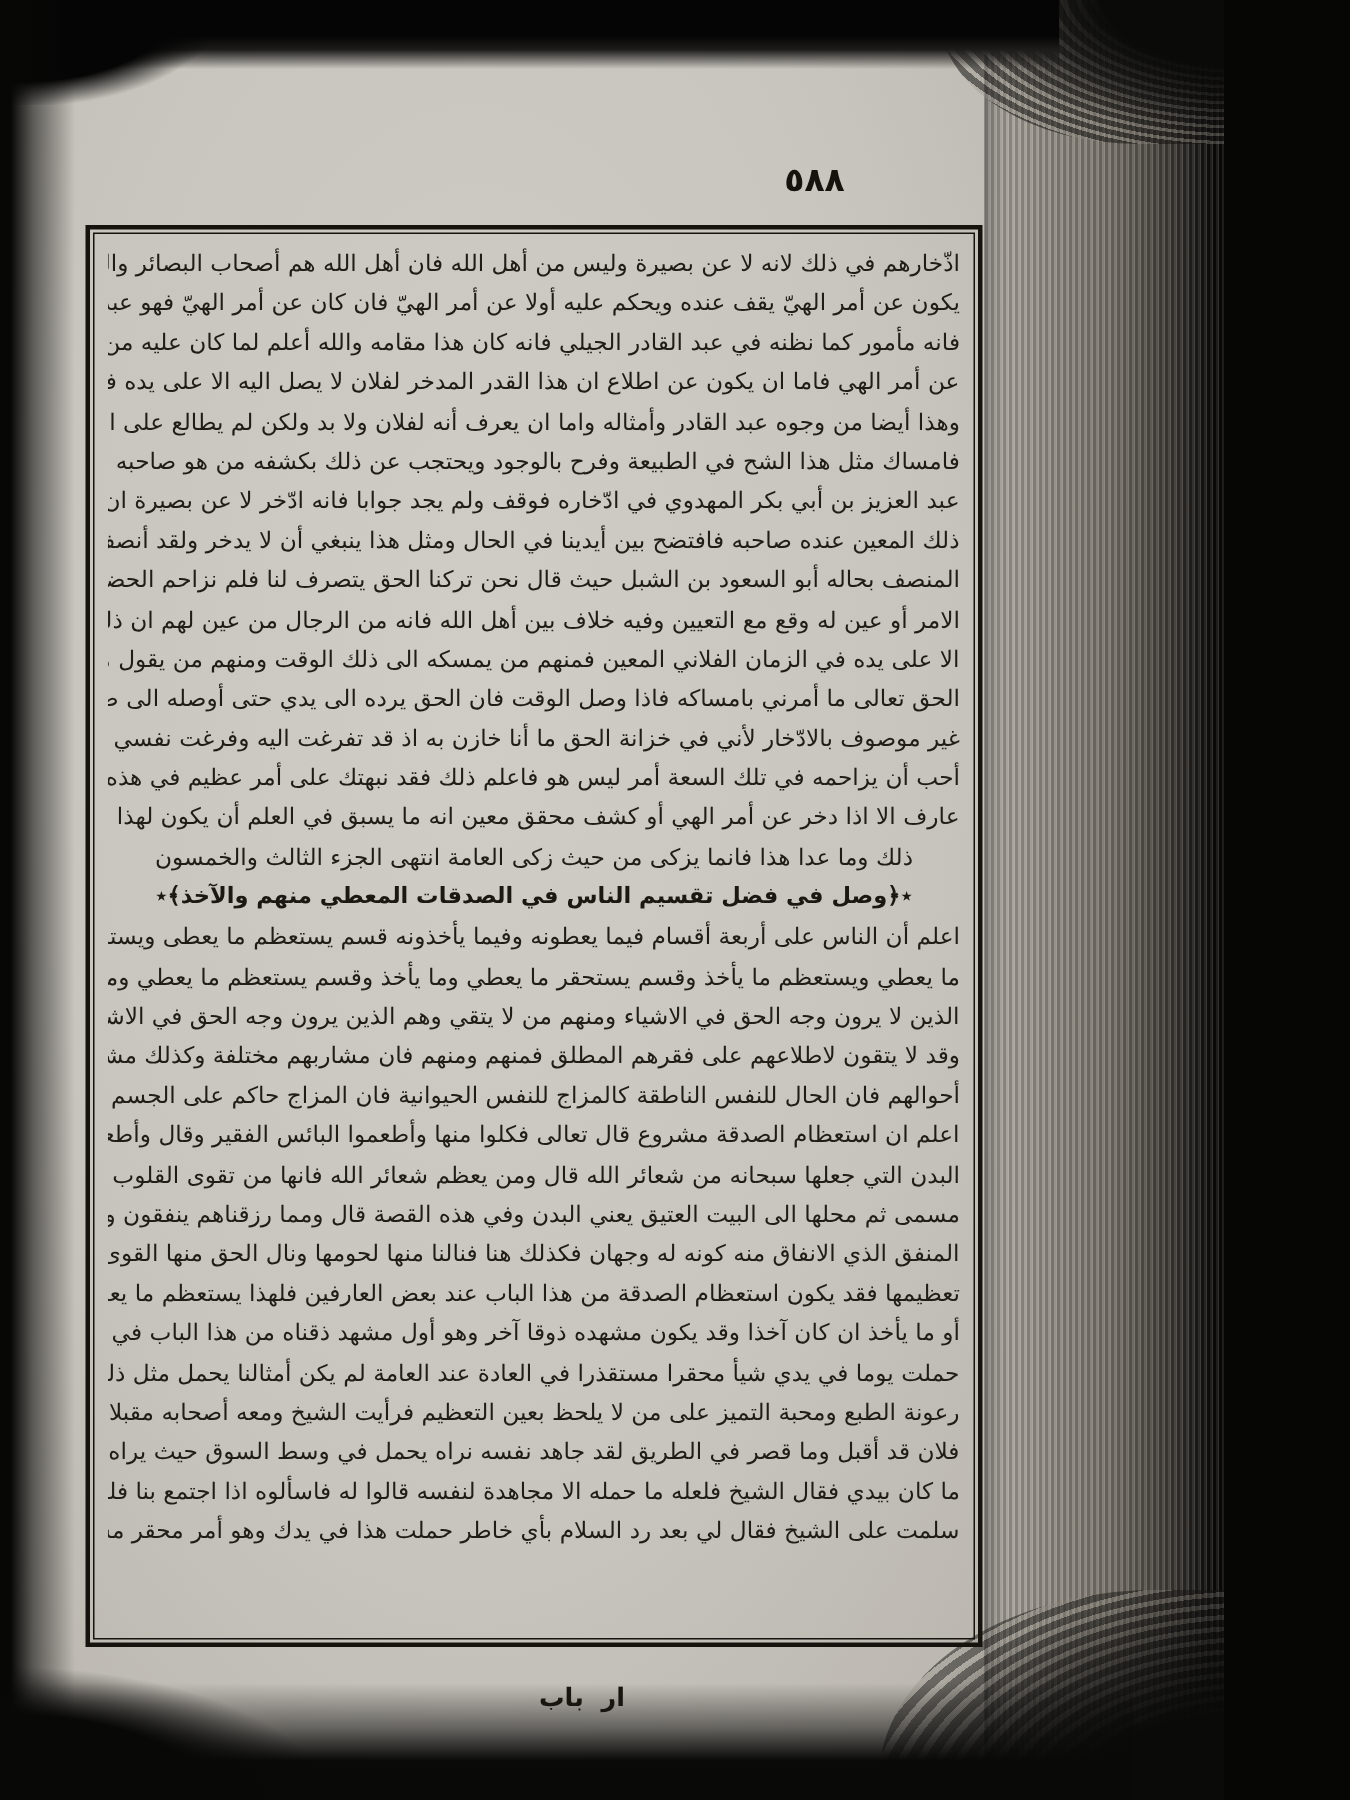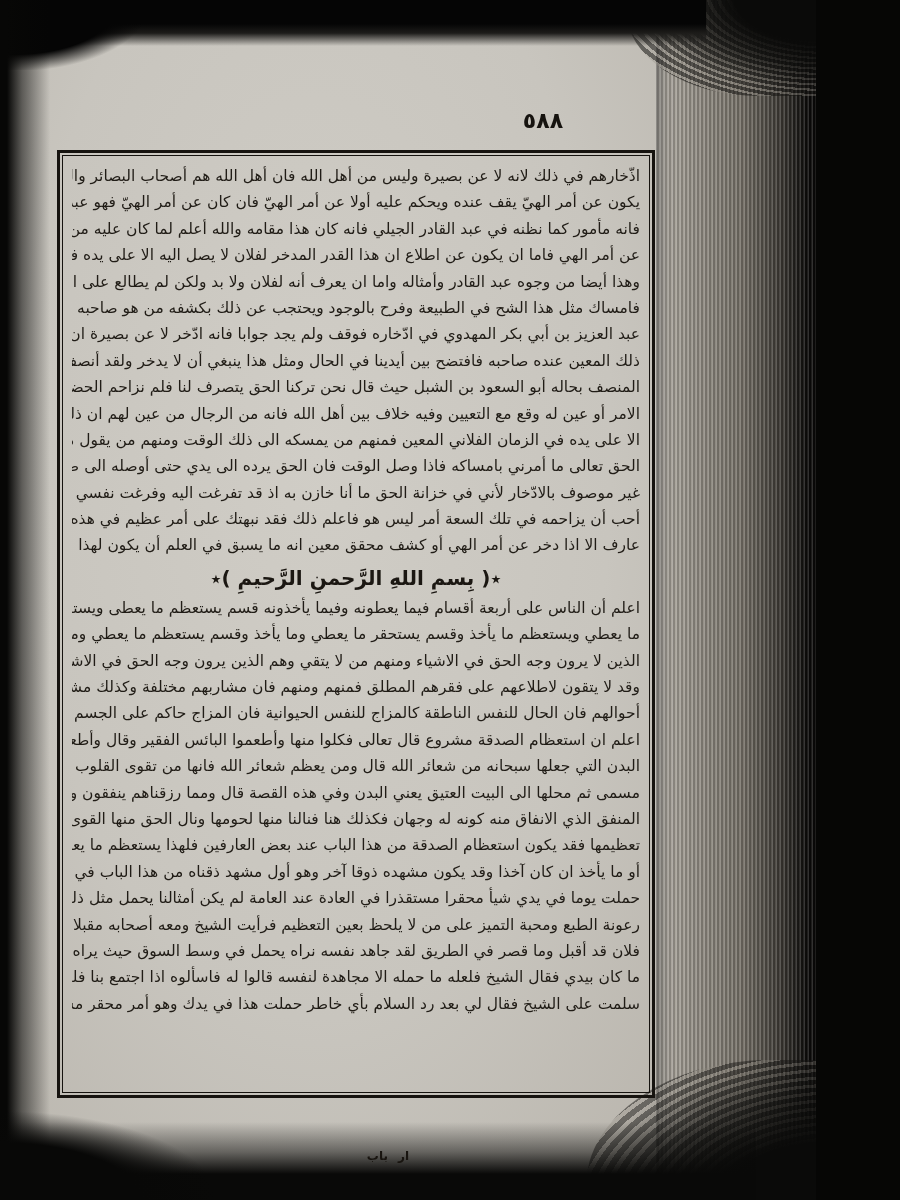--- a/index.html
+++ b/index.html
@@ -97,23 +97,23 @@
     font-size:20px;font-weight:bold;line-height:34px;height:34px;
     color:#1b1712;letter-spacing:1px;margin-top:2px;
   }
   .heading-fasl{
     direction:rtl;text-align:center;
     font-size:15px;font-weight:bold;line-height:25px;height:25px;
     color:#1b1712;margin-bottom:2px;
   }
   
   .catchword{
-    position:absolute;left:338px;top:1149px;width:100px;
+    position:absolute;left:338px;top:1122px;width:100px;
     direction:rtl;text-align:center;
-    font-size:12px;font-weight:bold;color:#18140f;
+    font-size:17px;font-weight:bold;color:#18140f;
     word-spacing:6px;
   }
 </style>
 </head>
 <body>
 
 <div class="scan">
 
   <div class="paper"></div>
 
@@ -140,24 +140,25 @@
           <div class="line">فامساك مثل هذا الشح في الطبيعة وفرح بالوجود ويحتجب عن ذلك بكشفه من هو صاحبه وبهذا احتججنا على</div>
           <div class="line">عبد العزيز بن أبي بكر المهدوي في ادّخاره فوقف ولم يجد جوابا فانه ادّخر لا عن بصيرة ان ذلك على يده ولا عن بصيرة ان</div>
           <div class="line">ذلك المعين عنده صاحبه فافتضح بين أيدينا في الحال ومثل هذا ينبغي أن لا يدخر ولقد أنصف سيد الطائفة عاقل زمانه</div>
           <div class="line">المنصف بحاله أبو السعود بن الشبل حيث قال نحن تركنا الحق يتصرف لنا فلم نزاحم الحضرة الالهية فلو أمر وقف</div>
           <div class="line">الامر أو عين له وقع مع التعيين وفيه خلاف بين أهل الله فانه من الرجال من عين لهم ان ذلك المدخر لا يصل الى صاحبه</div>
           <div class="line">الا على يده في الزمان الفلاني المعين فمنهم من يمسكه الى ذلك الوقت ومنهم من يقول ما أنا خازن لما آخذ جميع ما بين يدي اذ</div>
           <div class="line">الحق تعالى ما أمرني بامساكه فاذا وصل الوقت فان الحق يرده الى يدي حتى أوصله الى صاحبه وأكون ما بين الزمانين</div>
           <div class="line">غير موصوف بالادّخار لأني في خزانة الحق ما أنا خازن به اذ قد تفرغت اليه وفرغت نفسي له لقوله وسعني قلب عبدي فلا</div>
           <div class="line">أحب أن يزاحمه في تلك السعة أمر ليس هو فاعلم ذلك فقد نبهتك على أمر عظيم في هذه المسئلة فلا تصح الزكاة من</div>
           <div class="line">عارف الا اذا دخر عن أمر الهي أو كشف محقق معين انه ما يسبق في العلم أن يكون لهذا الذي خازن غيره حينئذ يسلم له</div>
+          <div class="line">ذلك وما عدا هذا فانما يزكى من حيث زكى العامة انتهى الجزء الثالث والخمسون</div>
         </div>
 
-      <div class="heading-basmala">٭( بِسمِ اللهِ الرَّحمنِ الرَّحيمِ )٭</div>
 
+      <div class="heading-fasl">٭﴿وصل في فضل تقسيم الناس في الصدقات المعطي منهم والآخذ﴾٭</div>
 
       <div class="section-2">
           <div class="line">اعلم أن الناس على أربعة أقسام فيما يعطونه وفيما يأخذونه قسم يستعظم ما يعطى ويستحقر ما يأخذ وقسم يستحقر</div>
           <div class="line">ما يعطي ويستعظم ما يأخذ وقسم يستحقر ما يعطي وما يأخذ وقسم يستعظم ما يعطي وما يأخذ وهذا منهم من يتقي وهم</div>
           <div class="line">الذين لا يرون وجه الحق في الاشياء ومنهم من لا يتقي وهم الذين يرون وجه الحق في الاشياء وقد يتقون حاجة الوقت</div>
           <div class="line">وقد لا يتقون لاطلاعهم على فقرهم المطلق فمنهم ومنهم فان مشاربهم مختلفة وكذلك مشاهدهم وأذواقهم بحسب</div>
           <div class="line">أحوالهم فان الحال للنفس الناطقة كالمزاج للنفس الحيوانية فان المزاج حاكم على الجسم والحال حاكم على النفس</div>
           <div class="line">اعلم ان استعظام الصدقة مشروع قال تعالى فكلوا منها وأطعموا البائس الفقير وقال وأطعموا القانع والمعتر يعني من</div>
           <div class="line">البدن التي جعلها سبحانه من شعائر الله قال ومن يعظم شعائر الله فانها من تقوى القلوب لكم فيها منافع الى أجل</div>
           <div class="line">مسمى ثم محلها الى البيت العتيق يعني البدن وفي هذه القصة قال ومما رزقناهم ينفقون وقد ذكرنا في شرح</div>

